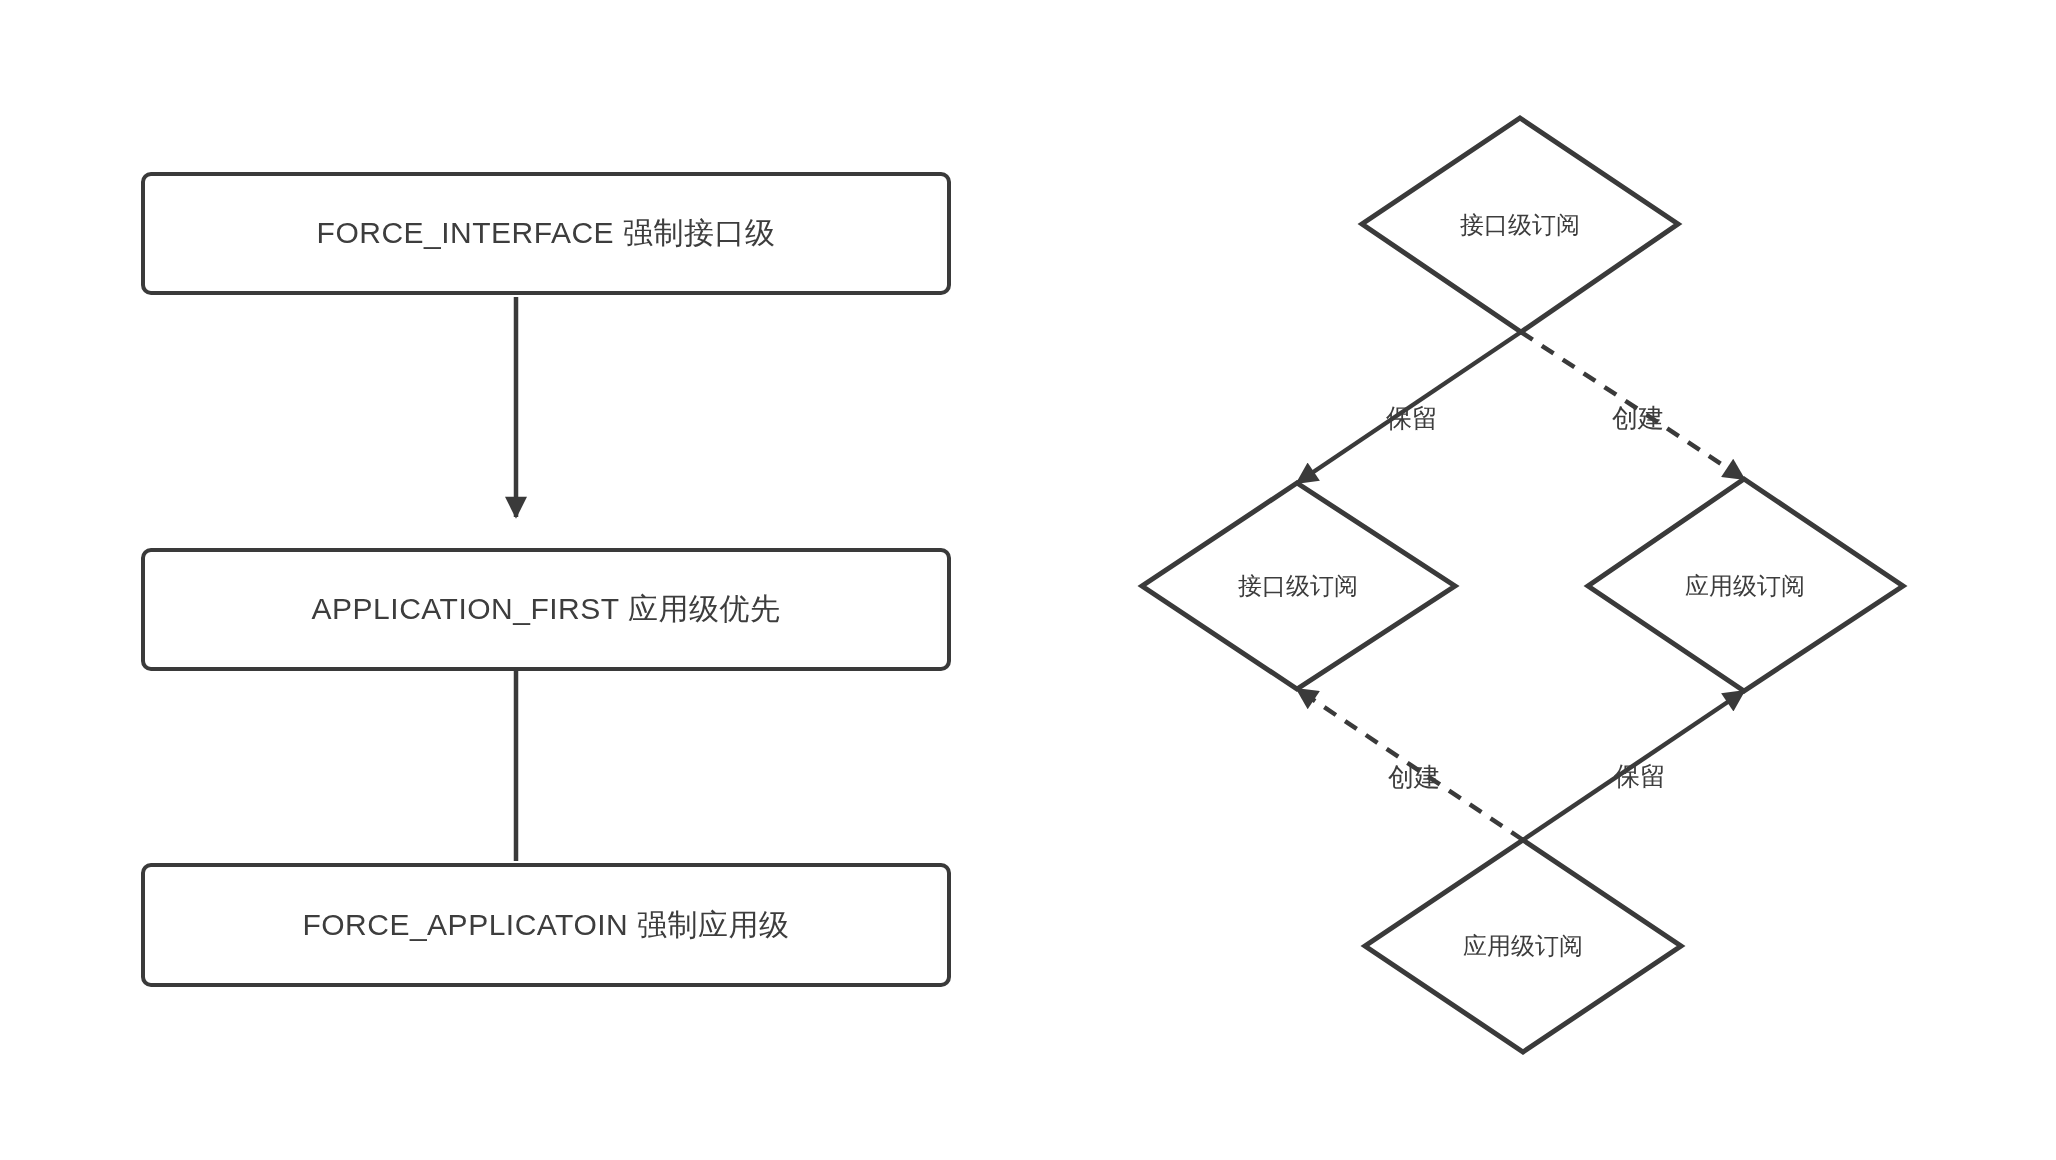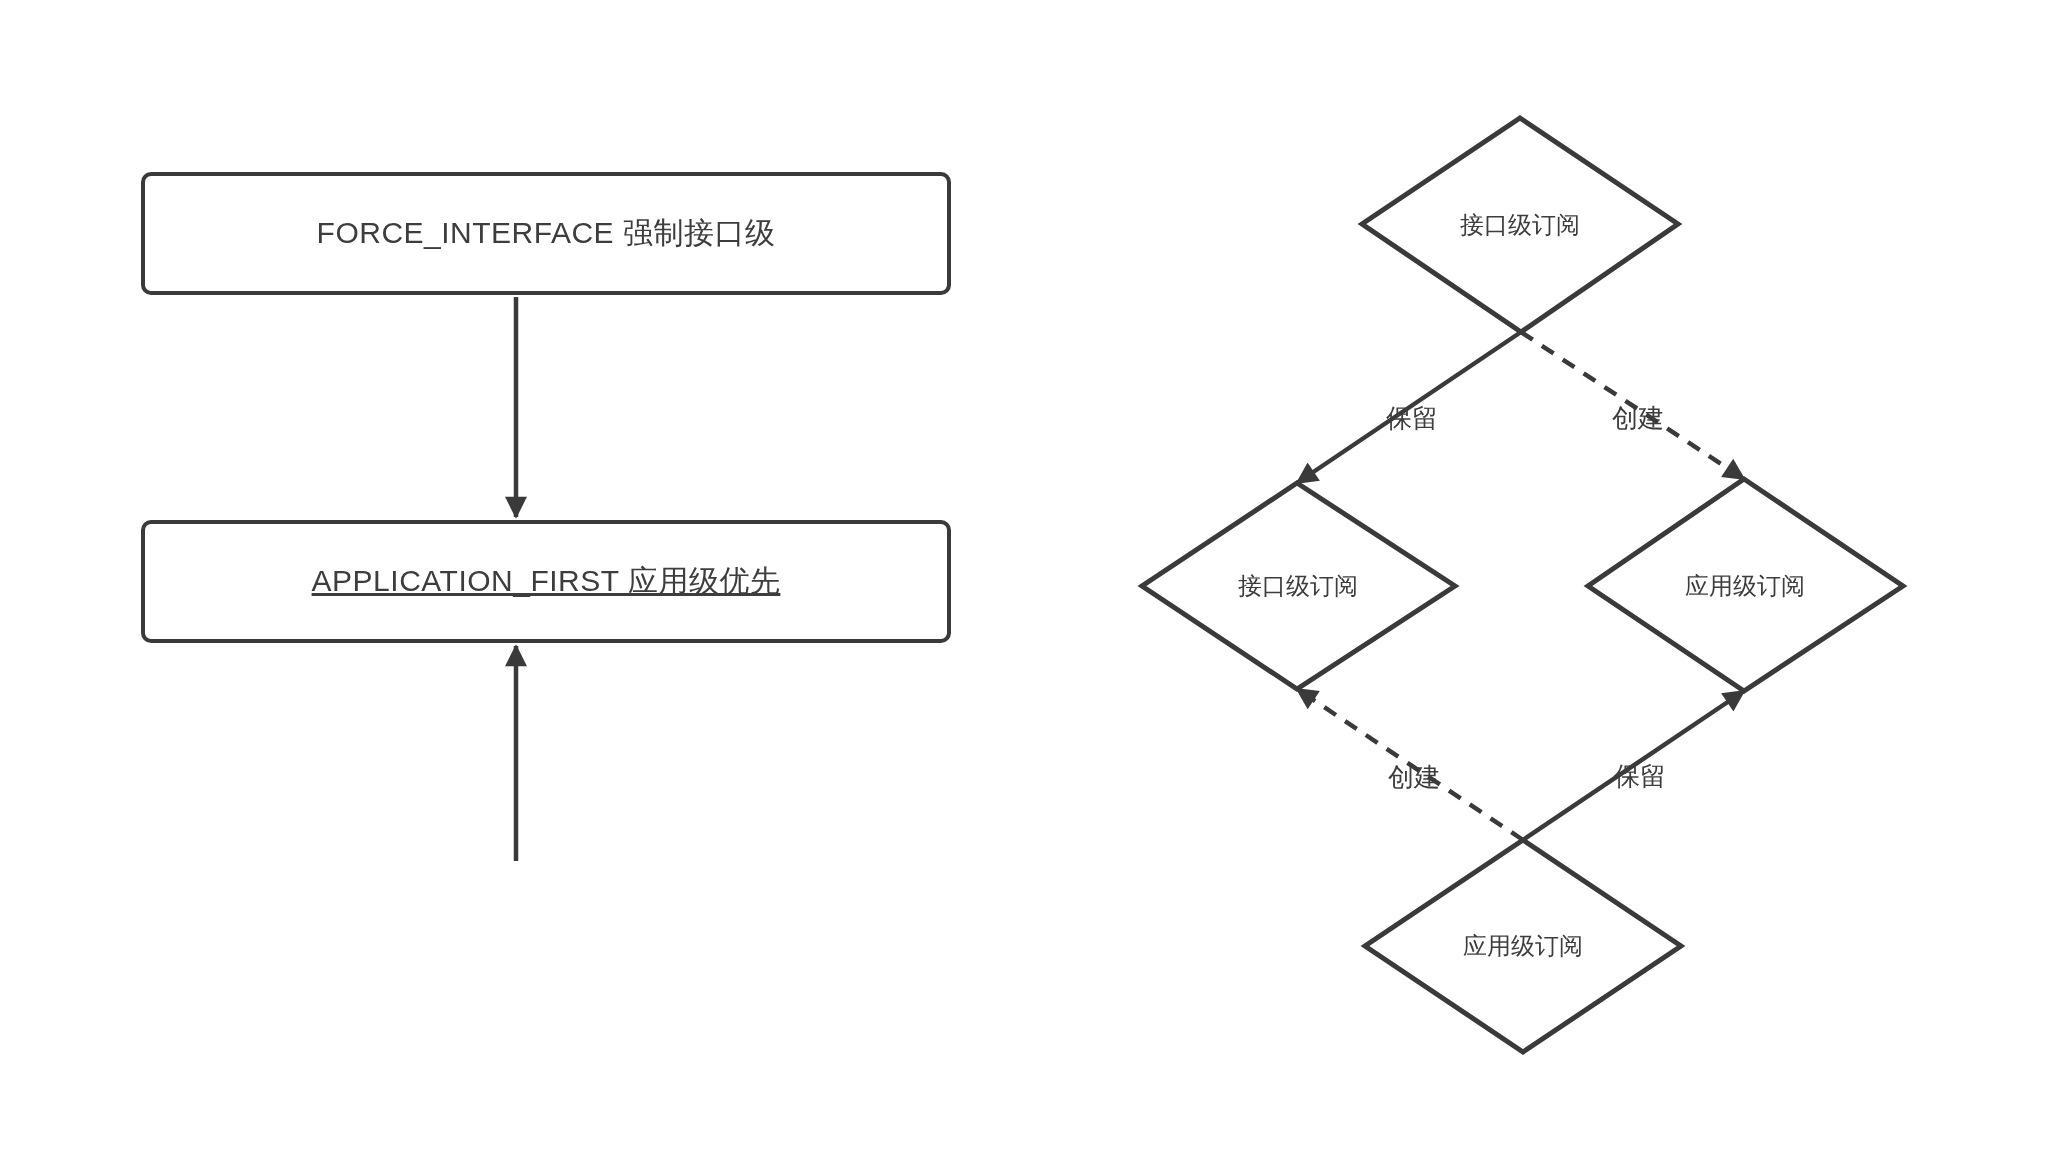--- a/index.html
+++ b/index.html
@@ -34,21 +34,21 @@
     background: #ffffff;
     display: flex;
     align-items: center;
     justify-content: center;
     font-size: 30px;
     letter-spacing: 0.5px;
     color: #3d3d3d;
     margin-left: 36px;
   }
   .box-1 { top: 172px; }
-  .box-2 { top: 520px; text-decoration: underline; }
+  .box-2 { top: 548px; }
   .box-3 { top: 863px; height: 124px; }
   .float-label {
     position: absolute;
     transform: translate(-50%, -50%);
     font-size: 26px;
     white-space: nowrap;
     color: #3d3d3d;
   }
   .diamond-label { font-size: 24px; }
 </style>
@@ -77,20 +77,23 @@
     <line x1="1523" y1="840" x2="1297" y2="689" stroke="#3a3a3a" stroke-width="4.5" stroke-dasharray="14 11" marker-end="url(#arrow)"></line>
     <line x1="1523" y1="840" x2="1744" y2="691" stroke="#3a3a3a" stroke-width="4.5" marker-end="url(#arrow)"></line>
   </svg>
 
   <div class="flow-box box-1">
     <span>FORCE_INTERFACE 强制接口级</span>
   </div>
   <div class="flow-box box-2">
     <span>APPLICATION_FIRST 应用级优先</span>
   </div>
+  <div class="flow-box box-3">
+    <span>FORCE_APPLICATOIN 强制应用级</span>
+  </div>
 
   <div class="float-label diamond-label" style="left:1520px; top:225px;">接口级订阅</div>
   <div class="float-label diamond-label" style="left:1298px; top:586px;">接口级订阅</div>
   <div class="float-label diamond-label" style="left:1745px; top:586px;">应用级订阅</div>
   <div class="float-label diamond-label" style="left:1523px; top:946px;">应用级订阅</div>
 
   <div class="float-label" style="left:1412px; top:418px;">保留</div>
   <div class="float-label" style="left:1638px; top:418px;">创建</div>
   <div class="float-label" style="left:1414px; top:777px;">创建</div>
   <div class="float-label" style="left:1640px; top:776px;">保留</div>

